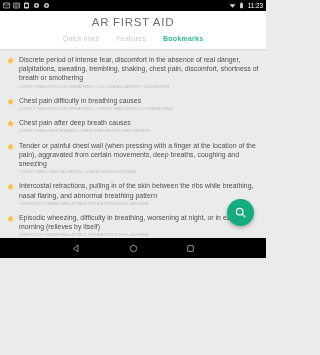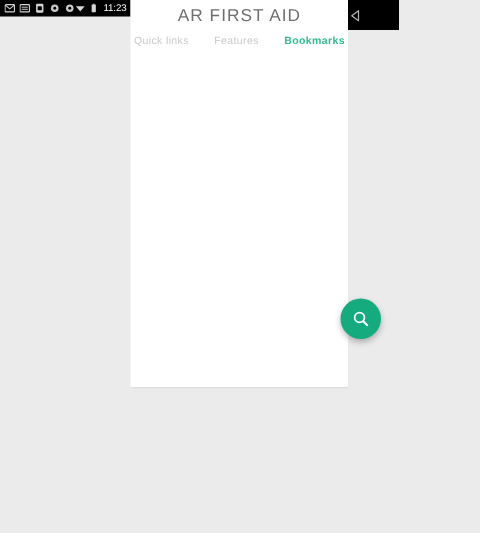--- a/index.html
+++ b/index.html
@@ -14,21 +14,21 @@
     font-family: "Liberation Sans", sans-serif;
     -webkit-font-smoothing: antialiased;
   }
 
   #screen {
     position: relative;
     width: 266px;
     height: 258px;
     background: #ebebeb;
     display: flex;
-    flex-direction: row;
+    flex-direction: column;
   }
 
   
   .statusbar {
     height: 11px;
     background: #000000;
     display: flex;
     align-items: center;
     justify-content: space-between;
     padding: 0 3px;

